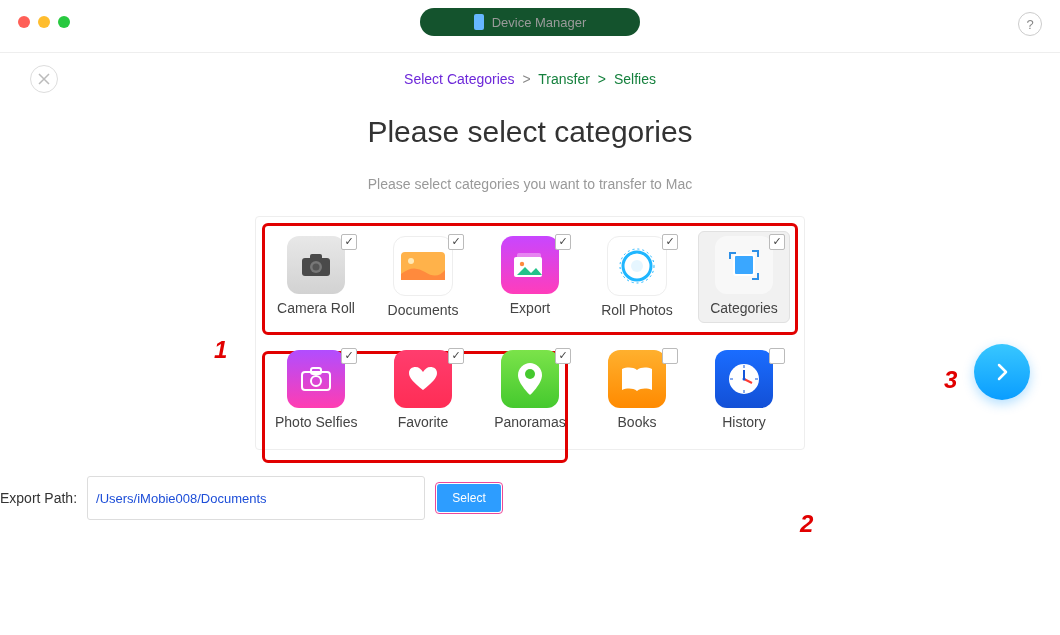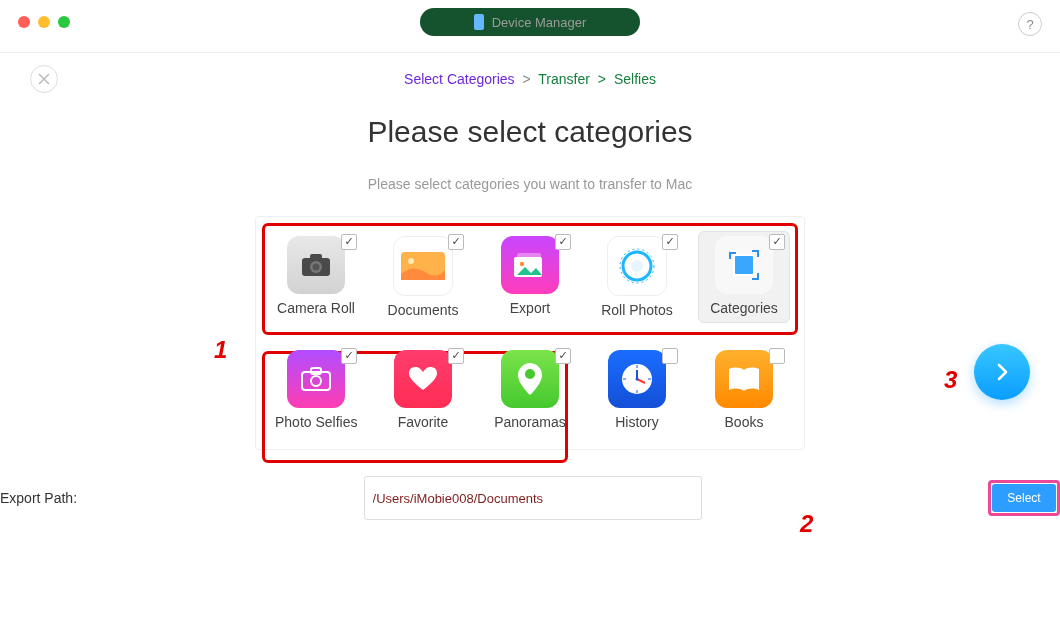--- a/index.html
+++ b/index.html
@@ -22,25 +22,25 @@
   .panel{width:520px;padding:14px;margin:24px auto 0;border:1px solid #eee;border-radius:4px}
   .row{display:flex;justify-content:space-between}
   .item{width:82px;text-align:center;position:relative;padding:4px;border:1px solid transparent;border-radius:6px;cursor:pointer}
   .item.sel{background:#f1f1f1;border-color:#e1e1e1}
   .ic{width:58px;height:58px;border-radius:12px;margin:0 auto;display:flex;align-items:center;justify-content:center}
   .chk{position:absolute;top:2px;right:4px;width:14px;height:14px;border:1px solid #bbb;border-radius:2px;background:#fff;font-size:11px;line-height:13px;color:#444}
   .lbl{font-size:14px;color:#444;margin-top:6px;white-space:nowrap}
   .gap{height:22px}
   .outline1{position:absolute;border:3px solid #e10000;border-radius:6px;pointer-events:none}
   .num{position:absolute;color:#e10000;font-weight:bold;font-size:24px;font-style:italic}
-  .export{display:flex;align-items:center;justify-content:space-between;margin-top:26px;gap:10px}
+  .export{display:flex;align-items:center;justify-content:flex-start;margin-top:26px;gap:10px}
   .export .lab{font-size:14px;color:#333}
-  .path{width:320px;height:26px;border:1px solid #ddd;border-radius:3px;padding:8px 8px;font-size:13px;color:#7f1d1d}
+  .path{width:320px;height:26px;border:1px solid #ddd;border-radius:3px;padding:8px 8px;font-size:13px;color:#1d4ed8}
   .selbtn{height:28px;width:64px;border:none;border-radius:3px;background:#2d9dff;color:#fff;font-size:12px;cursor:pointer}
-  .selwrap{border:3px solid #ec4899;border-radius:4px;padding:1px}
+  .selwrap{border:1px solid #ec4899;border-radius:4px;padding:1px}
   .proceed{position:absolute;right:30px;top:344px;width:56px;height:56px;border-radius:50%;background:linear-gradient(180deg,#38c7ff,#0a9dff);display:flex;align-items:center;justify-content:center;cursor:pointer;box-shadow:0 4px 12px rgba(0,150,255,.3)}
   .proceed svg{stroke:#fff}
 </style>
 </head>
 <body>
 
 <div class="titlebar">
   <div class="traffic">
     <div class="dot red"></div>
     <div class="dot yellow"></div>
@@ -165,49 +165,49 @@
     </div>
     <div class="item">
       <div class="ic" style="background:linear-gradient(#7be34a,#45c92e)">
         <svg width="24" height="32" viewBox="0 0 24 32">
             <path d="M12 0 C18 0 24 5 24 12 C24 21 12 32 12 32 C12 32 0 21 0 12 C0 5 6 0 12 0 Z" fill="#fff"></path>
             <circle cx="12" cy="11" r="5" fill="#45c92e"></circle>
           </svg>
       </div>
       <div class="chk">✓</div>
       <div class="lbl">Panoramas</div>
+    </div>
+    <div class="item">
+      <div class="ic" style="background:linear-gradient(#ffb02e,#ff8a00)">
+        <svg width="34" height="26" viewBox="0 0 34 26">
+            <path d="M2 3 C7 1 13 1 17 4 V25 C13 22 7 22 2 24 Z" fill="#fff"></path>
+            <path d="M32 3 C27 1 21 1 17 4 V25 C21 22 27 22 32 24 Z" fill="#fff"></path>
+          </svg>
+      </div>
+      <div class="chk"></div>
+      <div class="lbl">Books</div>
     </div>
     <div class="item">
       <div class="ic" style="background:linear-gradient(#1a6dff,#1350d6)">
         <svg width="40" height="40" viewBox="0 0 40 40">
             <circle cx="20" cy="20" r="15" fill="#fff"></circle>
             <g stroke="#1356db" stroke-width="1">
           <line x1="20" y1="6" x2="20" y2="9"></line>
               <line x1="20" y1="31" x2="20" y2="34"></line>
               <line x1="6" y1="20" x2="9" y2="20"></line>
               <line x1="31" y1="20" x2="34" y2="20"></line>
             </g>
           <polyline points="20,20 20,11" stroke="#1356db" stroke-width="2" fill="none"></polyline>
             <polyline points="20,20 28,24" stroke="#ff3b30" stroke-width="2" fill="none"></polyline>
             <circle cx="20" cy="20" r="1.5" fill="#1356db"></circle>
           </svg>
       </div>
       <div class="chk"></div>
       <div class="lbl">History</div>
     </div>
-    <div class="item">
-      <div class="ic" style="background:linear-gradient(#ffb02e,#ff8a00)">
-        <svg width="34" height="26" viewBox="0 0 34 26">
-            <path d="M2 3 C7 1 13 1 17 4 V25 C13 22 7 22 2 24 Z" fill="#fff"></path>
-            <path d="M32 3 C27 1 21 1 17 4 V25 C21 22 27 22 32 24 Z" fill="#fff"></path>
-          </svg>
-      </div>
-      <div class="chk"></div>
-      <div class="lbl">Books</div>
-    </div>
   </div>
 </div>
 
 <div class="export">
   <span class="lab">Export Path:</span>
   <input class="path" value="/Users/iMobie008/Documents" style="">
   <span class="selwrap">
     <button class="selbtn">Select</button>
   </span>
 </div>

